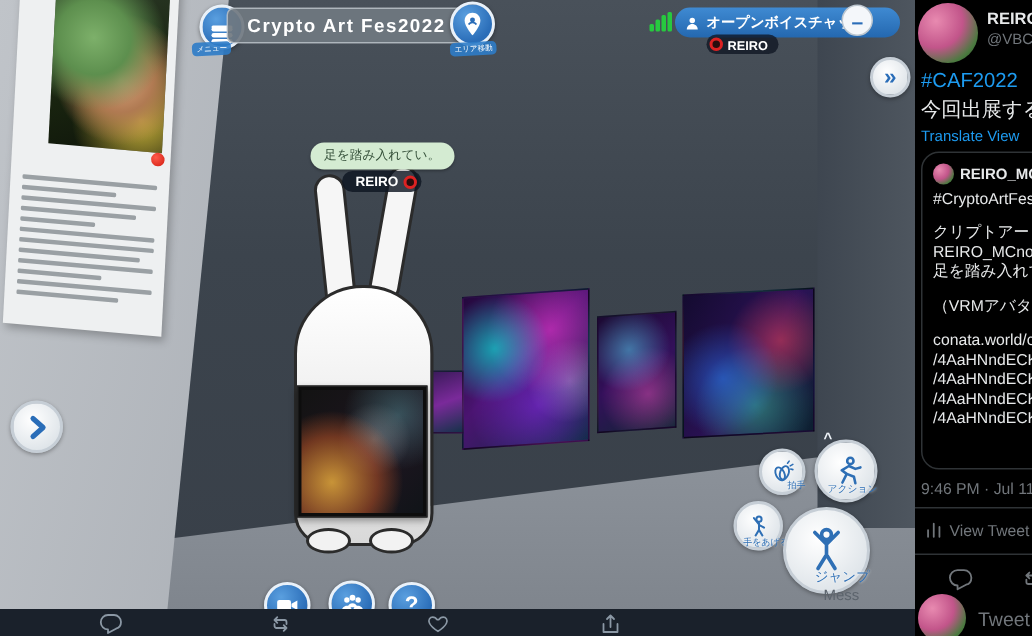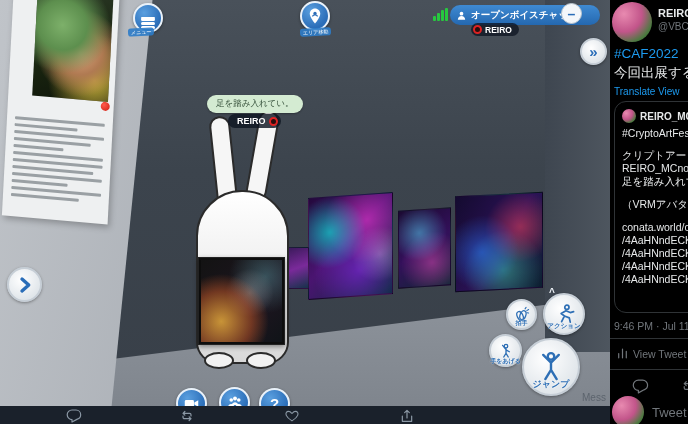--- a/index.html
+++ b/index.html
@@ -72,21 +72,21 @@
                 radial-gradient(circle at 60% 40%, rgba(255,255,255,.25), transparent 35%),
                 radial-gradient(circle at 80% 20%, rgba(120,220,230,.3), transparent 40%),
                 linear-gradient(135deg,#131313,#1e1520 60%,#101418); }
 
   
   .circle-btn { position:absolute; border-radius:50%; display:flex; align-items:center; justify-content:center; }
   .blue-btn { background:radial-gradient(circle at 35% 30%, #5a9fdf, #2a6db8 70%);
               border:2px solid #e9f1f9; box-shadow:0 1px 3px rgba(0,0,0,.4); }
   .white-btn { background:radial-gradient(circle at 40% 35%, #ffffff, #dde3e8 80%);
                border:2px solid #c6ced6; box-shadow:0 1px 3px rgba(0,0,0,.35); }
-  .hud-label { position:absolute; color:#2e6fb5; font-weight:bold; text-align:center; text-shadow:0 0 2px #fff; }
+  .hud-label { position:absolute; color:#2e6fb5; font-weight:normal; text-align:right; text-shadow:0 0 2px #fff; }
 
   
   .menu-btn { left:133px; top:3px; width:30px; height:30px; }
   .menu-btn span { display:block; width:14px; height:2.5px; background:#fff; border-radius:2px; margin:1.5px 0; }
   .menu-bars { display:flex; flex-direction:column; align-items:center; }
   .title-pill { position:absolute; left:151px; top:5px; width:160px; height:24px;
       background:rgba(112,120,128,.92); border:1px solid rgba(230,235,240,.55); border-radius:5px;
       color:#fff; font-size:12.5px; font-weight:bold; letter-spacing:1px;
       display:flex; align-items:center; justify-content:center; }
   .map-btn { left:300px; top:1px; width:30px; height:30px; }
@@ -131,21 +131,21 @@
   .jump-label { left:522px; top:378px; width:58px; font-size:9px; }
 
   
   .cam-btn { left:176px; top:388px; width:31px; height:31px; }
   .cam-label { left:168px; top:414px; width:47px; font-size:6.5px; color:#7db4e8; text-shadow:none; }
   .mem-btn { left:219px; top:387px; width:31px; height:31px; }
   .mem-label { left:216px; top:414px; width:37px; font-size:6.5px; color:#7db4e8; text-shadow:none; }
   .help-btn { left:259px; top:388px; width:31px; height:31px; color:#fff; font-size:15px; font-weight:bold; }
   .help-label { left:258px; top:414px; width:33px; font-size:6.5px; color:#7db4e8; text-shadow:none; }
 
-  .watermark { position:absolute; left:582px; top:392px; color:#5c646d; font-size:10px; }
+  .watermark { position:absolute; left:549px; top:392px; color:#5c646d; font-size:10px; }
 
   
   .bottombar { position:absolute; left:0; top:406px; width:610px; height:18px; background:#1a212b;
       display:flex; align-items:center; z-index:20; }
   .bar-ico { position:absolute; top:2px; width:16px; height:16px; color:#8b98a5; }
   .bar-ico svg { display:block; }
 
   
   .panel { position:absolute; left:610px; top:0; width:78px; height:424px; background:#000;
       overflow:hidden; color:#e7e9ea; }
@@ -221,20 +221,21 @@
     </div>
 
     <div class="circle-btn blue-btn menu-btn">
       <span class="menu-bars">
           <span></span>
           <span></span>
           <span></span>
         </span>
     </div>
     <div class="mini-badge menu-badge">メニュー</div>
+    <div class="title-pill">Crypto Art Fes2022</div>
     <div class="circle-btn blue-btn map-btn">
       <svg width="18" height="18" viewBox="0 0 24 24">
         <path d="M12 2c-3.9 0-7 3.1-7 7 0 5 7 13 7 13s7-8 7-13c0-3.9-3.1-7-7-7z" fill="#fff"></path>
         <circle cx="12" cy="8.5" r="2.2" fill="#2a6db8"></circle>
         <path d="M8.5 12.5c.8-1.3 2.1-2 3.5-2s2.7.7 3.5 2" fill="none" stroke="#2a6db8" stroke-width="1.6"></path>
       </svg>
     </div>
     <div class="mini-badge map-badge">エリア移動</div>
 
     <div class="signal">

